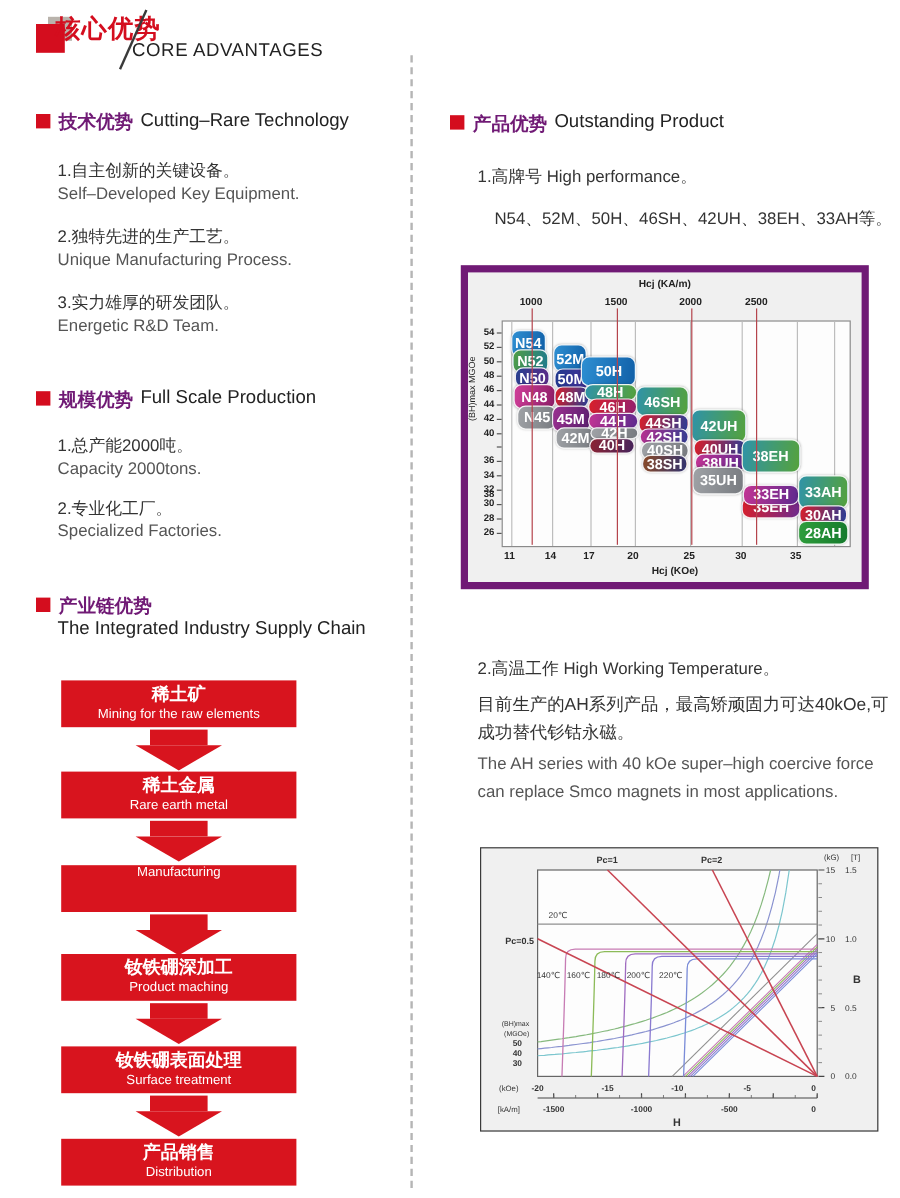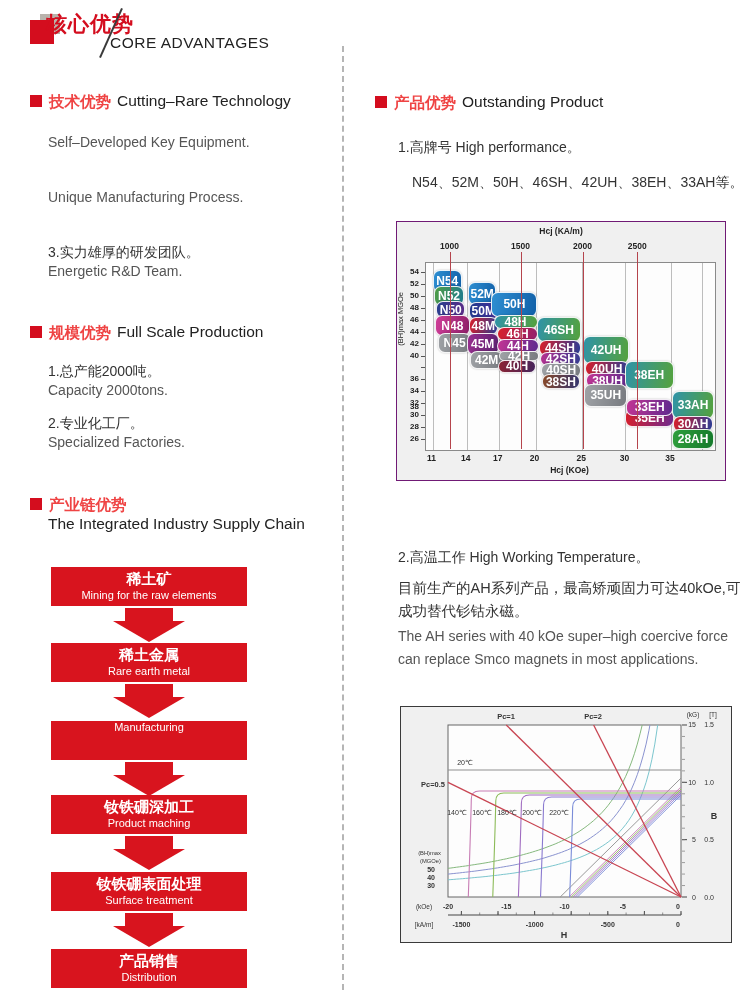--- a/index.html
+++ b/index.html
@@ -9,37 +9,37 @@
   .divider{position:absolute;left:342px;top:46px;height:944px;width:0;border-left:2px dashed #b5b5b5;}
   
   .hdr-gray-sq{position:absolute;left:40px;top:14px;width:20px;height:20px;background:#b9b3ac;}
   .hdr-red-sq{position:absolute;left:30px;top:20px;width:24px;height:24px;background:#d40d1e;}
   .hdr-title{position:absolute;left:46px;top:10px;font-size:21px;font-weight:bold;color:#d40d1e;letter-spacing:1px;}
   .hdr-slash{position:absolute;left:110px;top:6px;width:2px;height:54px;background:#3a3a3a;transform:rotate(24deg);}
   .hdr-sub{position:absolute;left:110px;top:34px;font-size:15.5px;color:#222;letter-spacing:0.5px;}
   
   .sec-hd{position:absolute;display:flex;align-items:flex-start;}
   .sec-sq{width:12px;height:12px;background:#d40d1e;margin-top:3px;margin-right:7px;flex:none;}
-  .sec-zh{font-size:15.5px;font-weight:bold;color:#ef4444;white-space:nowrap;}
+  .sec-zh{font-size:15.5px;font-weight:bold;color:#701a75;white-space:nowrap;}
   .sec-en{font-size:15.5px;color:#222;margin-left:6px;white-space:nowrap;}
   .sec-en-line{position:absolute;font-size:15.5px;color:#222;white-space:nowrap;}
   
   .item{position:absolute;left:48px;line-height:19px;font-size:14px;}
   .item .zh{color:#333;}
   .item .en{color:#555;}
   
   .flow-box{position:absolute;left:51px;width:196px;height:39px;background:#d8141e;color:#fff;text-align:center;}
   .flow-box .zh{font-size:15px;font-weight:bold;line-height:20px;margin-top:2px;}
   .flow-box .en{font-size:11px;line-height:13px;}
   .flow-stem{position:absolute;left:125px;width:48px;height:13px;background:#d8141e;}
   .flow-head{position:absolute;left:113px;width:0;height:0;border-left:36px solid transparent;border-right:36px solid transparent;border-top:21px solid #d8141e;}
   
   .r-text{position:absolute;font-size:14px;line-height:20px;white-space:nowrap;}
   
-  #chart1{position:absolute;left:396px;top:221px;width:328px;height:258px;background:#f0f0f0;border:1px solid #701a75;}
+  #chart1{position:absolute;left:384px;top:221px;width:328px;height:258px;background:#f0f0f0;border:6px solid #701a75;}
   #c1-plot{position:absolute;left:28px;top:40px;width:289px;height:187px;background:#fdfdfd;border:1px solid #8a8a8a;}
   .c1-grid{position:absolute;top:0;width:1px;height:100%;background:#bdbdbd;}
   .c1-red{position:absolute;width:1px;background:#b5444c;}
   .c1-toptitle{position:absolute;left:0;top:4px;width:100%;text-align:center;font-size:8.5px;font-weight:bold;color:#222;}
   .c1-toplab{position:absolute;top:19px;font-size:8.5px;font-weight:bold;color:#222;transform:translateX(-50%);}
   .c1-ylab{position:absolute;width:20px;text-align:right;font-size:8px;font-weight:bold;color:#222;}
   .c1-ytick{position:absolute;width:4px;height:1px;background:#555;}
   .c1-xlab{position:absolute;top:231px;font-size:8.5px;font-weight:bold;color:#222;transform:translateX(-50%);}
   .c1-xtitle{position:absolute;left:28px;top:243px;width:289px;text-align:center;font-size:8.5px;font-weight:bold;color:#222;}
   .c1-ytitle{position:absolute;left:-1px;top:70px;width:12px;font-size:7.5px;color:#222;writing-mode:vertical-rl;transform:rotate(180deg);white-space:nowrap;}
@@ -62,23 +62,25 @@
   <div class="hdr-slash"></div>
   <div class="hdr-sub">CORE ADVANTAGES</div>
 </div>
 
 <div class="sec-hd" style="left:30px;top:92px;">
   <span class="sec-sq"></span>
   <span class="sec-zh">技术优势</span>
   <span class="sec-en">Cutting–Rare Technology</span>
 </div>
 <div class="item" style="top:133px;">
+  <div class="zh">1.自主创新的关键设备。</div>
   <div class="en">Self–Developed Key Equipment.</div>
 </div>
 <div class="item" style="top:188px;">
+  <div class="zh">2.独特先进的生产工艺。</div>
   <div class="en">Unique Manufacturing Process.</div>
 </div>
 <div class="item" style="top:243px;">
   <div class="zh">3.实力雄厚的研发团队。</div>
   <div class="en">Energetic R&amp;D Team.</div>
 </div>
 
 <div class="sec-hd" style="left:30px;top:323px;">
   <span class="sec-sq"></span>
   <span class="sec-zh">规模优势</span>

